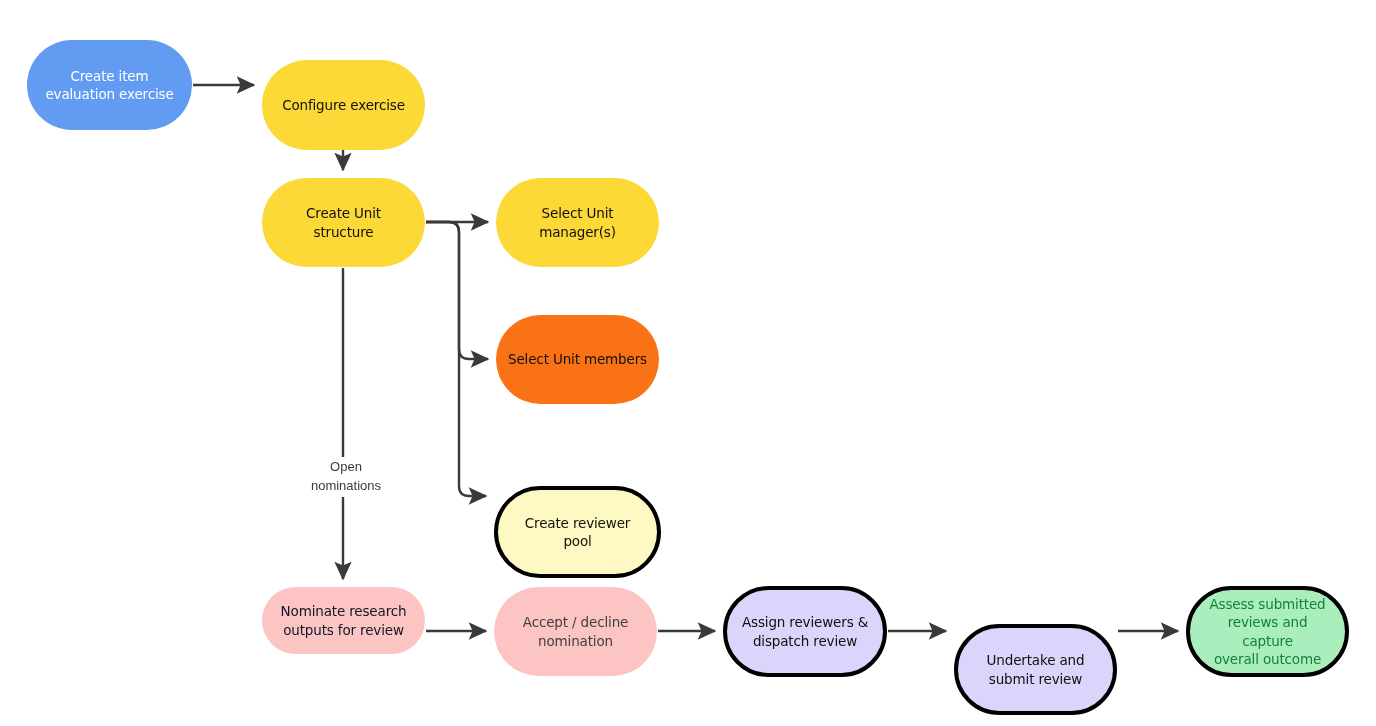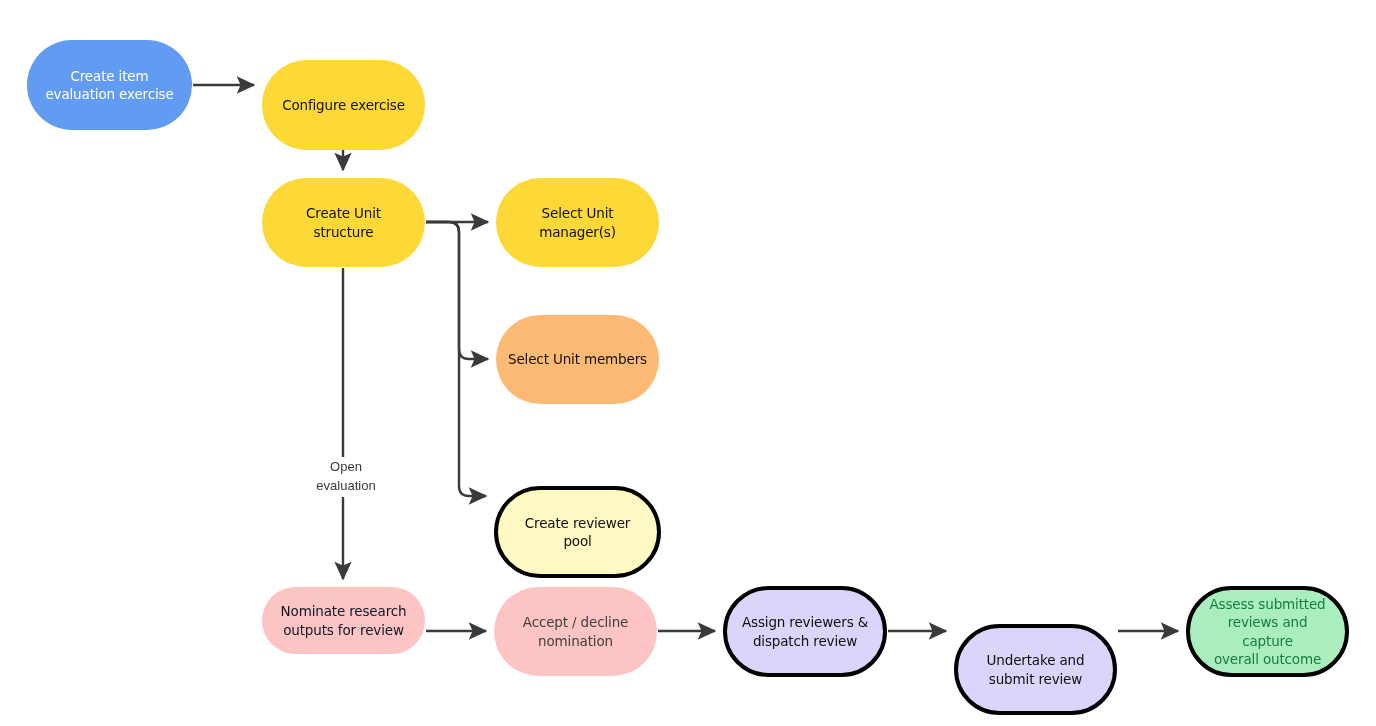--- a/index.html
+++ b/index.html
@@ -82,30 +82,30 @@
     </g>
   </svg>
 
   <div class="node" style="left: 27px; top: 40px; width: 165px; height: 90px; background: rgb(97, 155, 242); color: rgb(255, 255, 255);">Create item
 evaluation exercise</div>
   <div class="node" style="left: 262px; top: 40px; width: 163px; height: 90px; background: rgb(252, 217, 55); color: rgb(18, 16, 14); margin-top: 20px;">Configure exercise</div>
   <div class="node" style="left: 262px; top: 178px; width: 163px; height: 89px; background: rgb(252, 217, 55); color: rgb(18, 16, 14);">Create Unit
 structure</div>
   <div class="node" style="left: 496px; top: 178px; width: 163px; height: 89px; background: rgb(252, 217, 55); color: rgb(18, 16, 14);">Select Unit
 manager(s)</div>
-  <div class="node" style="left: 496px; top: 315px; width: 163px; height: 89px; background: #fdba74; color: rgb(18, 16, 14);">Select Unit members</div>
+  <div class="node" style="left: 496px; top: 315px; width: 163px; height: 89px; background: #f97316; color: rgb(18, 16, 14);">Select Unit members</div>
   <div class="node bordered" style="left: 494px; top: 450px; width: 167px; height: 92px; background: #fef9c3; color: rgb(18, 16, 14); margin-top: 36px;">Create reviewer pool</div>
   <div class="node" style="left: 262px; top: 587px; width: 163px; height: 67px; background: rgb(253, 196, 196); color: #0f172a;">Nominate research
 outputs for review</div>
   <div class="node" style="left: 494px; top: 587px; width: 163px; height: 89px; background: rgb(253, 196, 196); color: #404040;">Accept / decline
 nomination</div>
   <div class="node bordered" style="left: 723px; top: 586px; width: 164px; height: 91px; background: rgb(220, 212, 251); color: rgb(18, 16, 14);">Assign reviewers &amp;
 dispatch review</div>
   <div class="node bordered" style="left: 954px; top: 586px; width: 163px; height: 91px; background: rgb(220, 212, 251); color: rgb(18, 16, 14); margin-top: 38px;">Undertake and
 submit review</div>
   <div class="node bordered" style="left: 1186px; top: 586px; width: 163px; height: 91px; background: rgb(171, 238, 190); color: #15803d;">Assess submitted
 reviews and capture
 overall outcome</div>
 
   <div class="edge-label" style="left: 290px; top: 457px; width: 106px;">Open
-evaluation</div>
+nominations</div>
 
 </div>
 
 </body></html>

